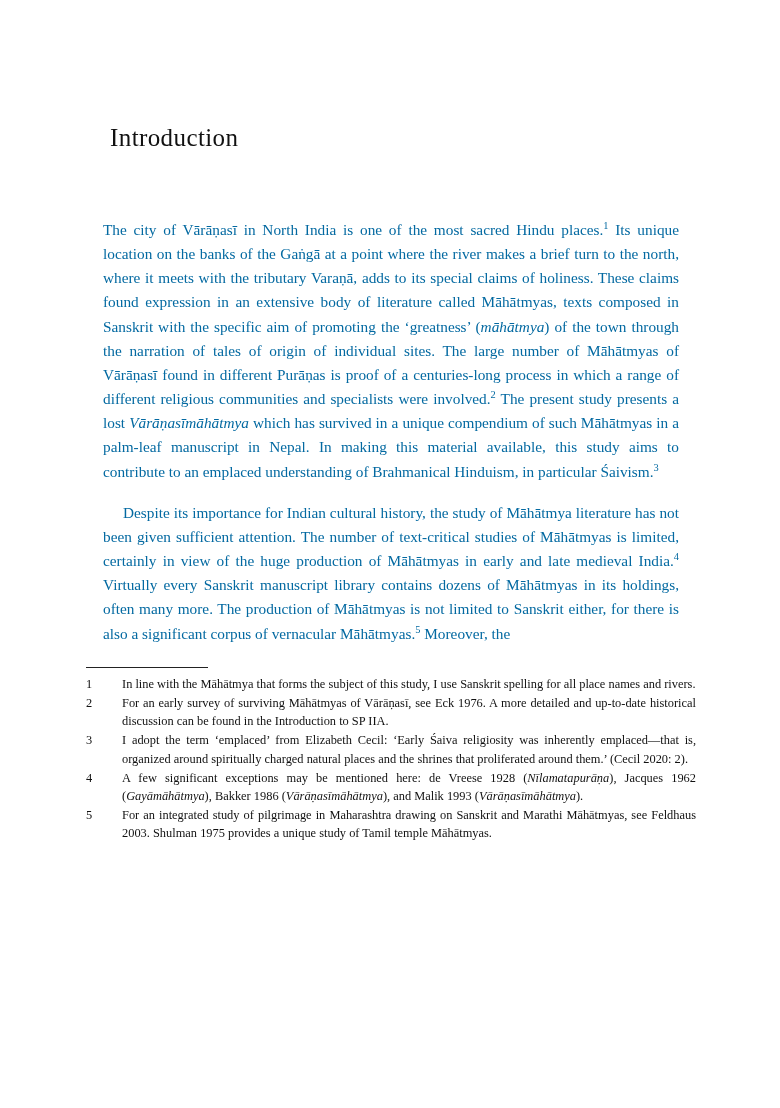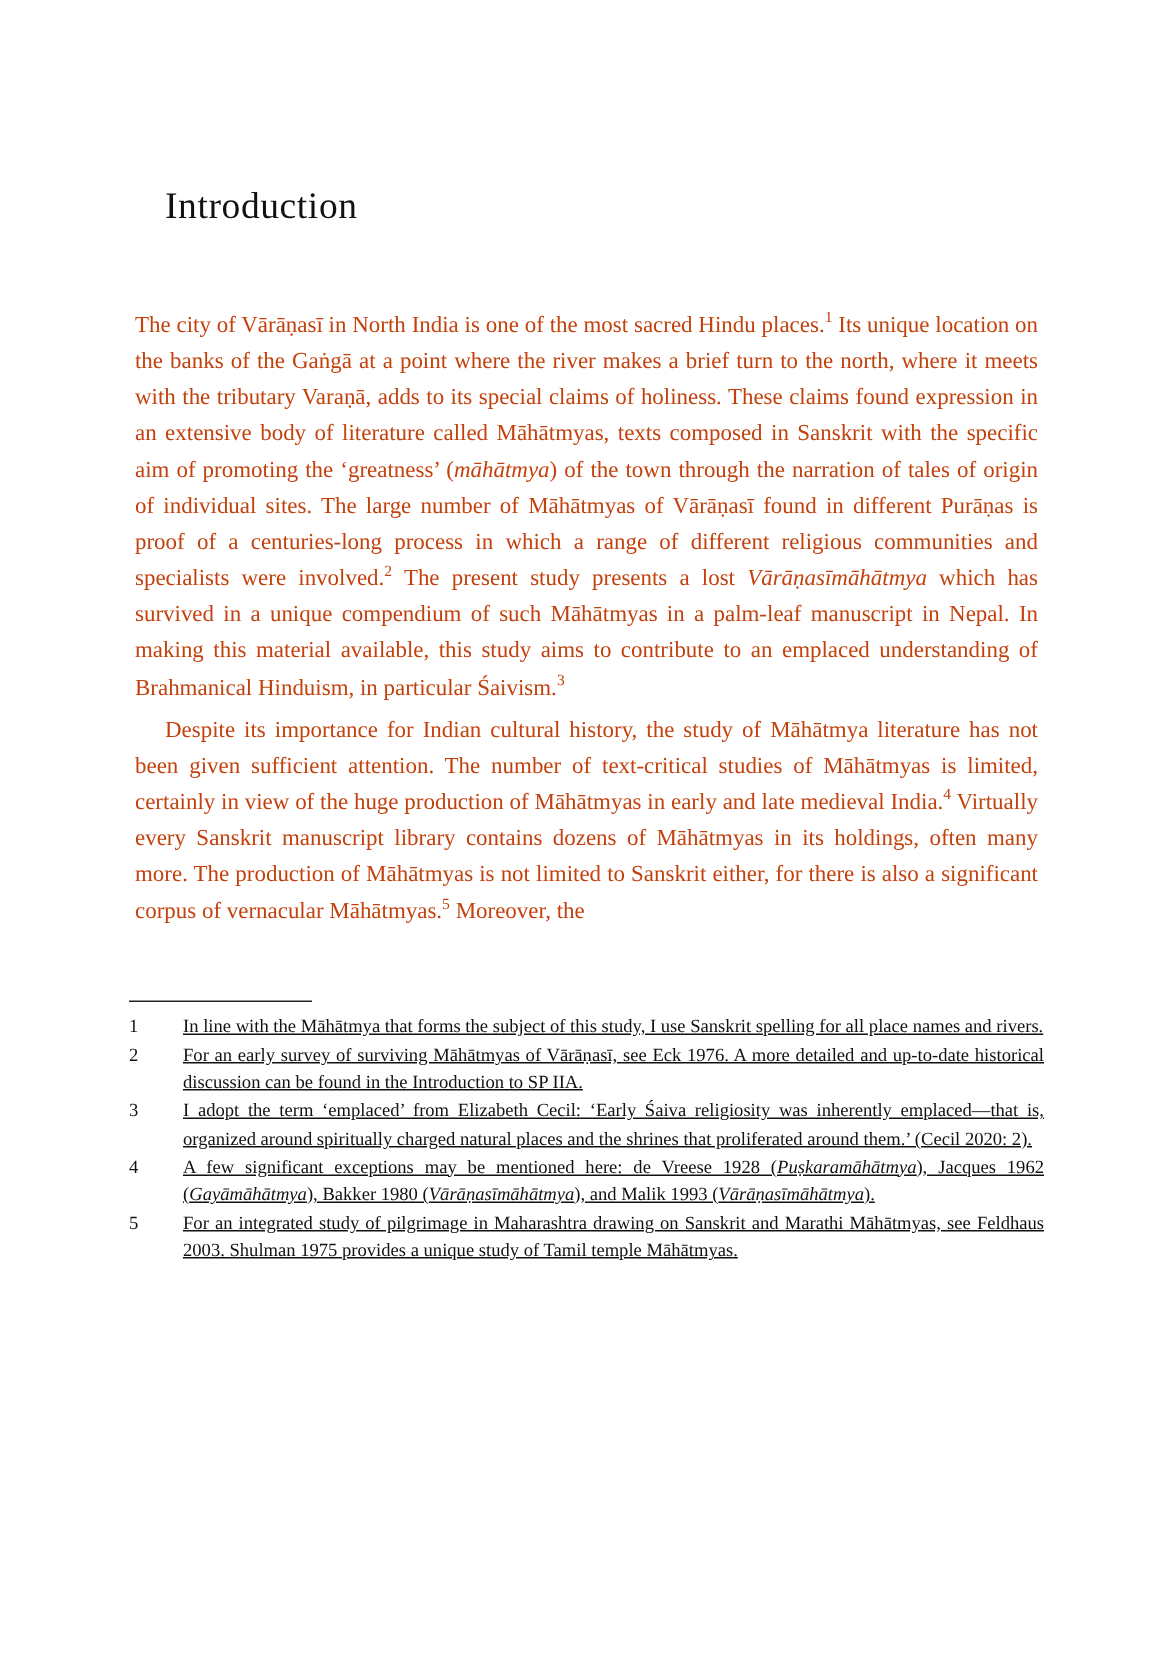--- a/index.html
+++ b/index.html
@@ -39,27 +39,27 @@
     margin: 0;
     color: #111111;
   }
   .body-block {
     position: absolute;
     left: 0;
     top: 201px;
     width: 610px;
   }
   p.body-para {
-    margin: 4px;
+    margin: 17px;
     font-size: 15.3px;
     line-height: 24.15px;
     text-align: justify;
     text-justify: inter-word;
     hyphens: none;
-    color: #c2410c;
+    color: #0369a1;
   }
   p.body-para.indented {
     text-indent: 20px;
   }
   .it { font-style: italic; }
   sup {
     font-size: 0.68em;
     vertical-align: super;
     line-height: 0;
   }
@@ -87,21 +87,20 @@
     width: 36px;
     flex: 0 0 36px;
     text-align: left;
     font-size: 12.4px;
   }
   .fn-text {
     flex: 1 1 auto;
     text-align: justify;
     text-justify: inter-word;
     hyphens: none;
-    text-decoration: underline;
   }
 </style>
 </head>
 <body>
 
 <div class="page">
   <div class="content">
 
     <h1 class="chapter-title">Introduction</h1>
 
@@ -122,21 +121,21 @@
           <div class="footnote">
             <div class="fn-num">2</div>
             <div class="fn-text"><span>For an early survey of surviving Māhātmyas of Vārāṇasī, see Eck 1976. A more detailed and up-to-date historical discussion can be found in the Introduction to SP IIA.</span></div>
           </div>
           <div class="footnote">
             <div class="fn-num">3</div>
             <div class="fn-text"><span>I adopt the term ‘emplaced’ from Elizabeth Cecil: ‘Early Śaiva religiosity was inherently emplaced—that is, organized around spiritually charged natural places and the shrines that proliferated around them.’ (Cecil 2020: 2).</span></div>
           </div>
           <div class="footnote">
             <div class="fn-num">4</div>
-            <div class="fn-text"><span>A few significant exceptions may be mentioned here: de Vreese 1928 (</span><span class="it">Puṣkaramāhātmya</span><span>), Jacques 1962 (</span><span class="it">Gayāmāhātmya</span><span>), Bakker 1980 (</span><span class="it">Vārāṇasīmāhātmya</span><span>), and Malik 1993 (</span><span class="it">Vārāṇasīmāhātmya</span><span>).</span></div>
+            <div class="fn-text"><span>A few significant exceptions may be mentioned here: de Vreese 1928 (</span><span class="it">Nīlamatapurāṇa</span><span>), Jacques 1962 (</span><span class="it">Gayāmāhātmya</span><span>), Bakker 1986 (</span><span class="it">Vārāṇasīmāhātmya</span><span>), and Malik 1993 (</span><span class="it">Vārāṇasīmāhātmya</span><span>).</span></div>
           </div>
           <div class="footnote">
             <div class="fn-num">5</div>
             <div class="fn-text"><span>For an integrated study of pilgrimage in Maharashtra drawing on Sanskrit and Marathi Māhātmyas, see Feldhaus 2003. Shulman 1975 provides a unique study of Tamil temple Māhātmyas.</span></div>
           </div>
         </div>
     </div>
 
   </div>
 </div>

